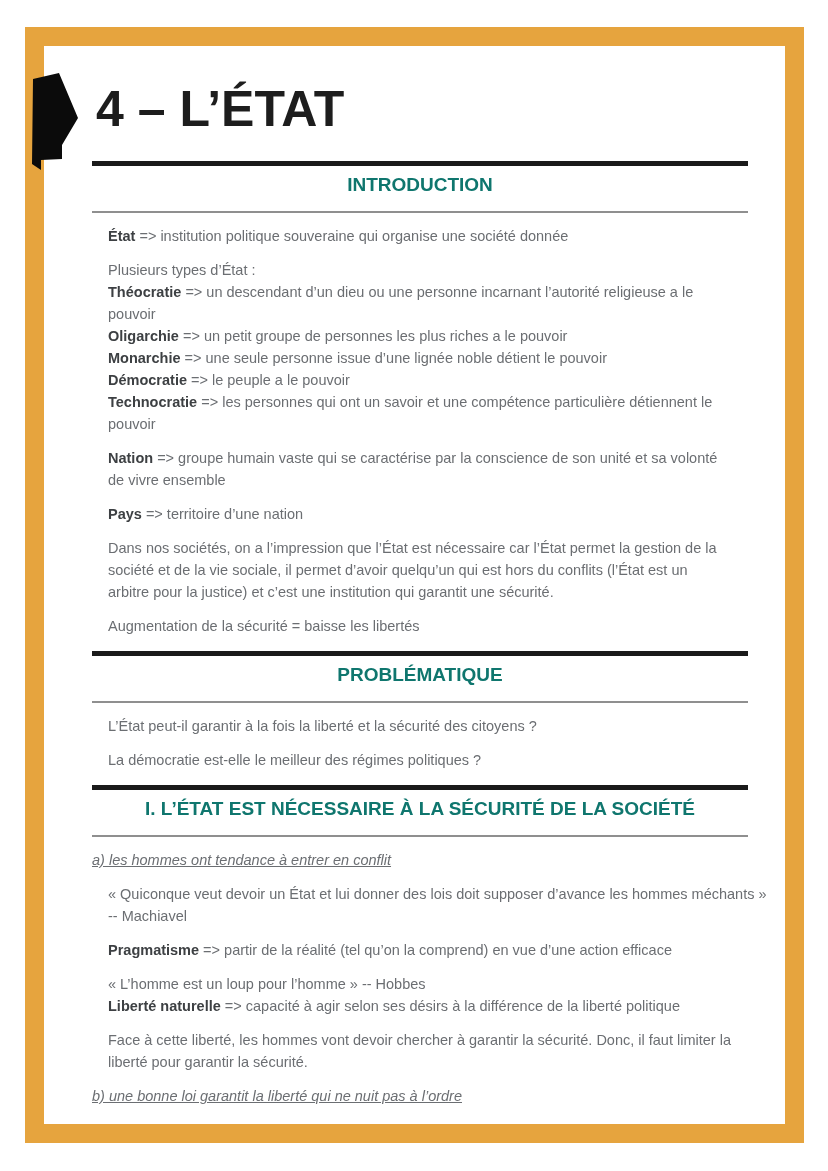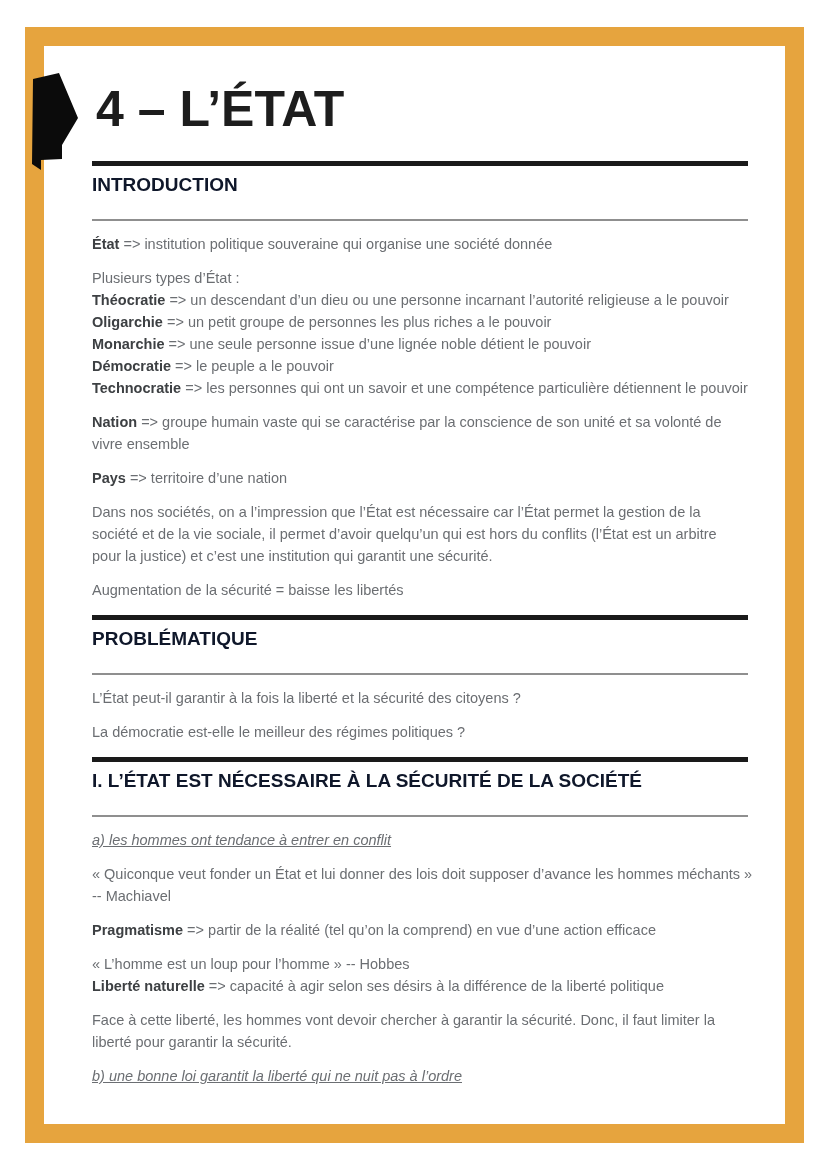--- a/index.html
+++ b/index.html
@@ -42,30 +42,30 @@
     position:absolute;
     left:92px; top:161px;
     width:656px;
     font-size:14.5px;
     line-height:22px;
     color:var(--body);
   }
   .section-heading{
     border-top:5px solid var(--ink);
     border-bottom:2px solid var(--thin);
-    padding:8px 0 23px 0;
-    text-align:left;
+    padding:8px 0 15px 0;
+    text-align:center;
     font-size:19px;
     line-height:22px;
     font-weight:bold;
-    color:#0f172a;
+    color:#0f766e;
     margin-top:14px;
   }
   .section-heading.first{margin-top:0;}
-  .para{margin:12px 0;}
+  .para{margin:12px 16px;}
   .para .line{display:block;}
   .term{font-weight:bold;color:var(--term);}
   .quote-line{white-space:nowrap;}
   .quote-author{display:block;text-align:left;padding-right:46px;}
   .subheading{
     margin:12px 0;
     text-align:left;
     font-style:italic;
     text-decoration:underline;
     color:var(--body);
@@ -116,21 +116,21 @@
   <h2 class="section-heading">PROBLÉMATIQUE</h2>
 
   <p class="para">L’État peut-il garantir à la fois la liberté et la sécurité des citoyens ?</p>
   <p class="para">La démocratie est-elle le meilleur des régimes politiques ?</p>
 
   <h2 class="section-heading">I. L’ÉTAT EST NÉCESSAIRE À LA SÉCURITÉ DE LA SOCIÉTÉ</h2>
 
   <p class="subheading">a) les hommes ont tendance à entrer en conflit</p>
 
   <p class="para">
-    <span class="line quote-line">« Quiconque veut fonder un État et lui donner des lois doit supposer d’avance les hommes méchants »</span>
+    <span class="line quote-line">« Quiconque veut devoir un État et lui donner des lois doit supposer d’avance les hommes méchants »</span>
     <span class="quote-author">-- Machiavel</span>
   </p>
 
   <p class="para"><span class="term">Pragmatisme</span>
     <span>=&gt; partir de la réalité (tel qu’on la comprend) en vue d’une action efficace</span></p>
 
   <p class="para">
     <span class="line">« L’homme est un loup pour l’homme » -- Hobbes</span>
     <span class="line"><span class="term">Liberté naturelle</span>
       <span>=&gt; capacité à agir selon ses désirs à la différence de la liberté politique</span></span>

